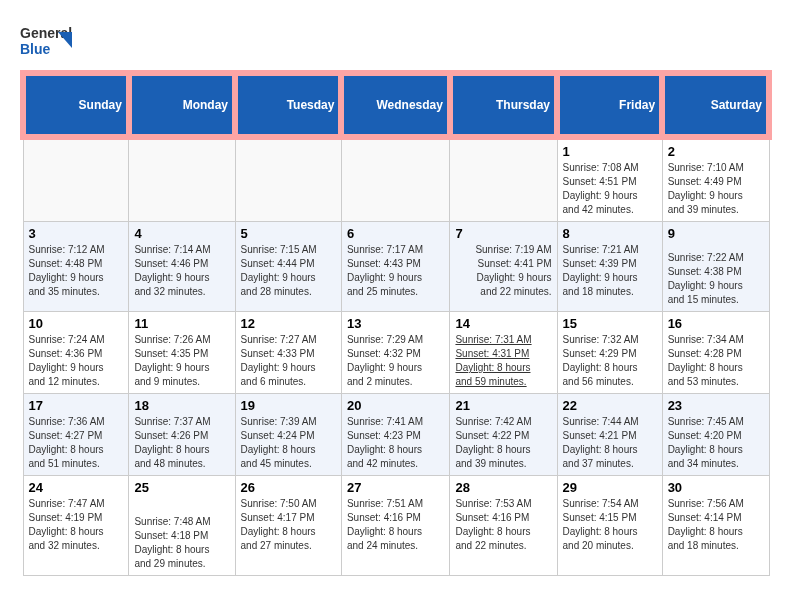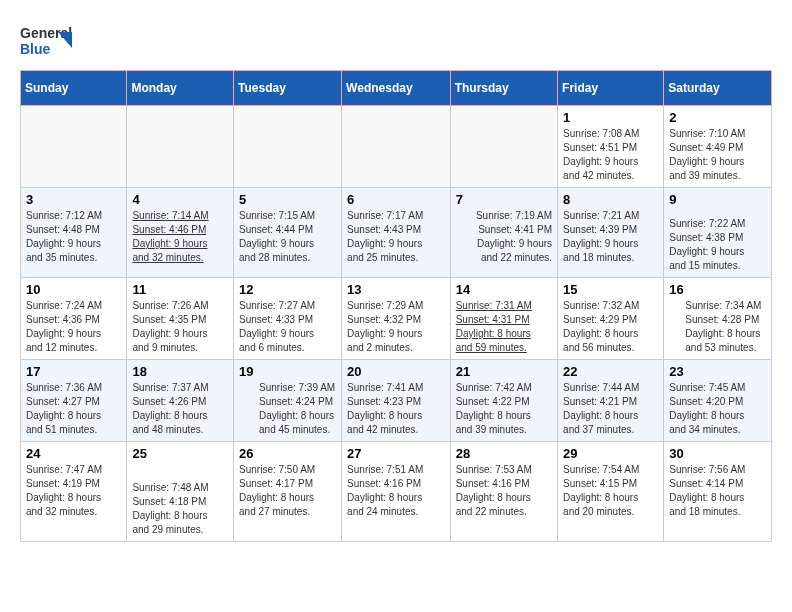--- a/index.html
+++ b/index.html
@@ -34,25 +34,25 @@
     table {
       width: 100%;
       border-collapse: collapse;
       font-size: 11px;
     }
     thead tr {
       background-color: #1a5fb4;
       color: #fff;
     }
     thead th {
-      padding: 10px 4px;
-      text-align: left;
+      padding: 22px 4px;
+      text-align: right;
       font-size: 12px;
       font-weight: bold;
-      border: 1px solid #fca5a5;
+      border: 6px solid #fca5a5;
     }
     tbody tr {
       vertical-align: top;
     }
     tbody td {
       border: 1px solid #ccc;
       padding: 4px 5px;
       min-height: 80px;
       width: 112px;
     }
@@ -128,21 +128,21 @@
       <tr>
         <td>
           <span class="day-num">3</span>
           <div class="day-info" style="white-space: pre-line;">Sunrise: 7:12 AM
 Sunset: 4:48 PM
 Daylight: 9 hours
 and 35 minutes.</div>
         </td>
         <td>
           <span class="day-num">4</span>
-          <div class="day-info" style="white-space: pre-line; text-decoration: underline;">Sunrise: 7:14 AM
+          <div class="day-info" style="white-space: pre-line;">Sunrise: 7:14 AM
 Sunset: 4:46 PM
 Daylight: 9 hours
 and 32 minutes.</div>
         </td>
         <td>
           <span class="day-num">5</span>
           <div class="day-info" style="white-space: pre-line;">Sunrise: 7:15 AM
 Sunset: 4:44 PM
 Daylight: 9 hours
 and 28 minutes.</div>
@@ -214,21 +214,21 @@
         </td>
         <td>
           <span class="day-num">15</span>
           <div class="day-info" style="white-space: pre-line;">Sunrise: 7:32 AM
 Sunset: 4:29 PM
 Daylight: 8 hours
 and 56 minutes.</div>
         </td>
         <td>
           <span class="day-num">16</span>
-          <div class="day-info" style="white-space: pre-line; margin-left: 16px;">Sunrise: 7:34 AM
+          <div class="day-info" style="white-space: pre-line;">Sunrise: 7:34 AM
 Sunset: 4:28 PM
 Daylight: 8 hours
 and 53 minutes.</div>
         </td>
       </tr>
       <tr>
         <td>
           <span class="day-num">17</span>
           <div class="day-info" style="white-space: pre-line;">Sunrise: 7:36 AM
 Sunset: 4:27 PM
@@ -237,21 +237,21 @@
         </td>
         <td>
           <span class="day-num">18</span>
           <div class="day-info" style="white-space: pre-line;">Sunrise: 7:37 AM
 Sunset: 4:26 PM
 Daylight: 8 hours
 and 48 minutes.</div>
         </td>
         <td>
           <span class="day-num">19</span>
-          <div class="day-info" style="white-space: pre-line; margin-left: 20px;">Sunrise: 7:39 AM
+          <div class="day-info" style="white-space: pre-line;">Sunrise: 7:39 AM
 Sunset: 4:24 PM
 Daylight: 8 hours
 and 45 minutes.</div>
         </td>
         <td>
           <span class="day-num">20</span>
           <div class="day-info" style="white-space: pre-line;">Sunrise: 7:41 AM
 Sunset: 4:23 PM
 Daylight: 8 hours
 and 42 minutes.</div>

